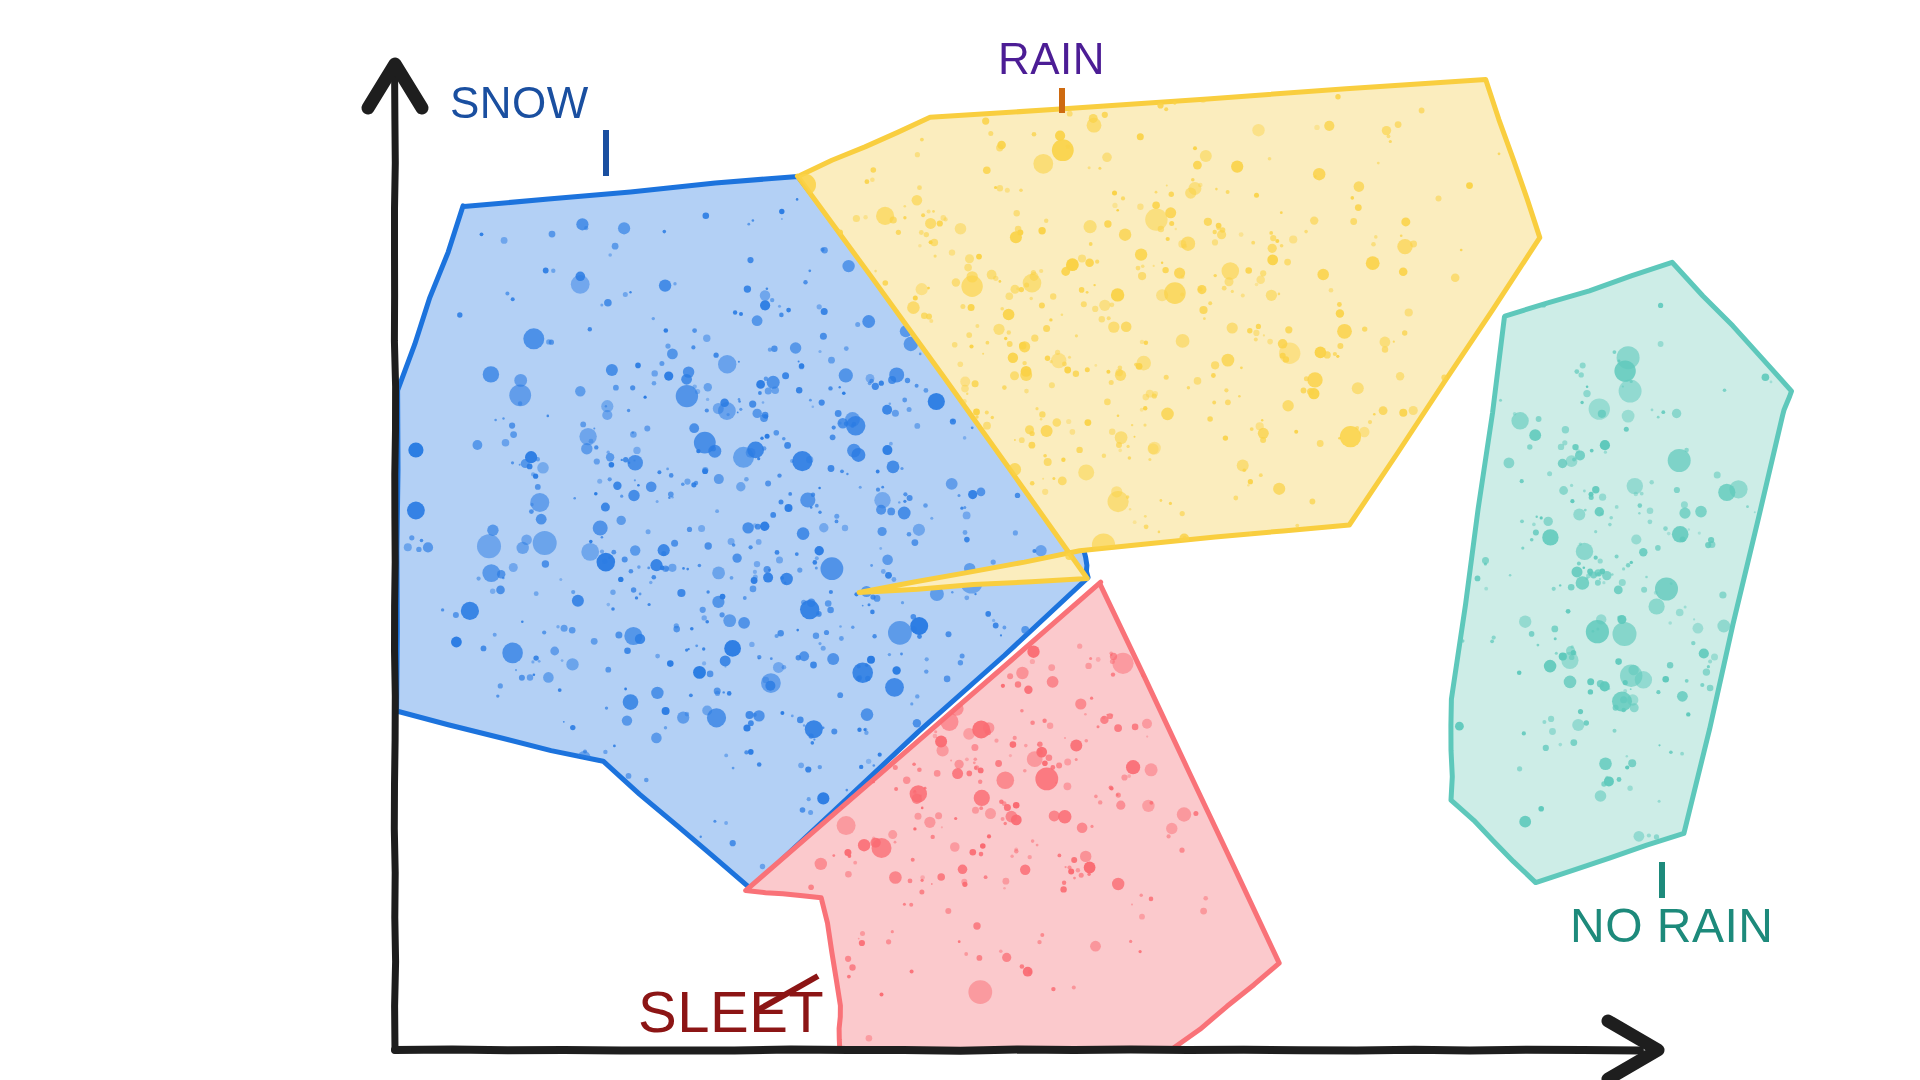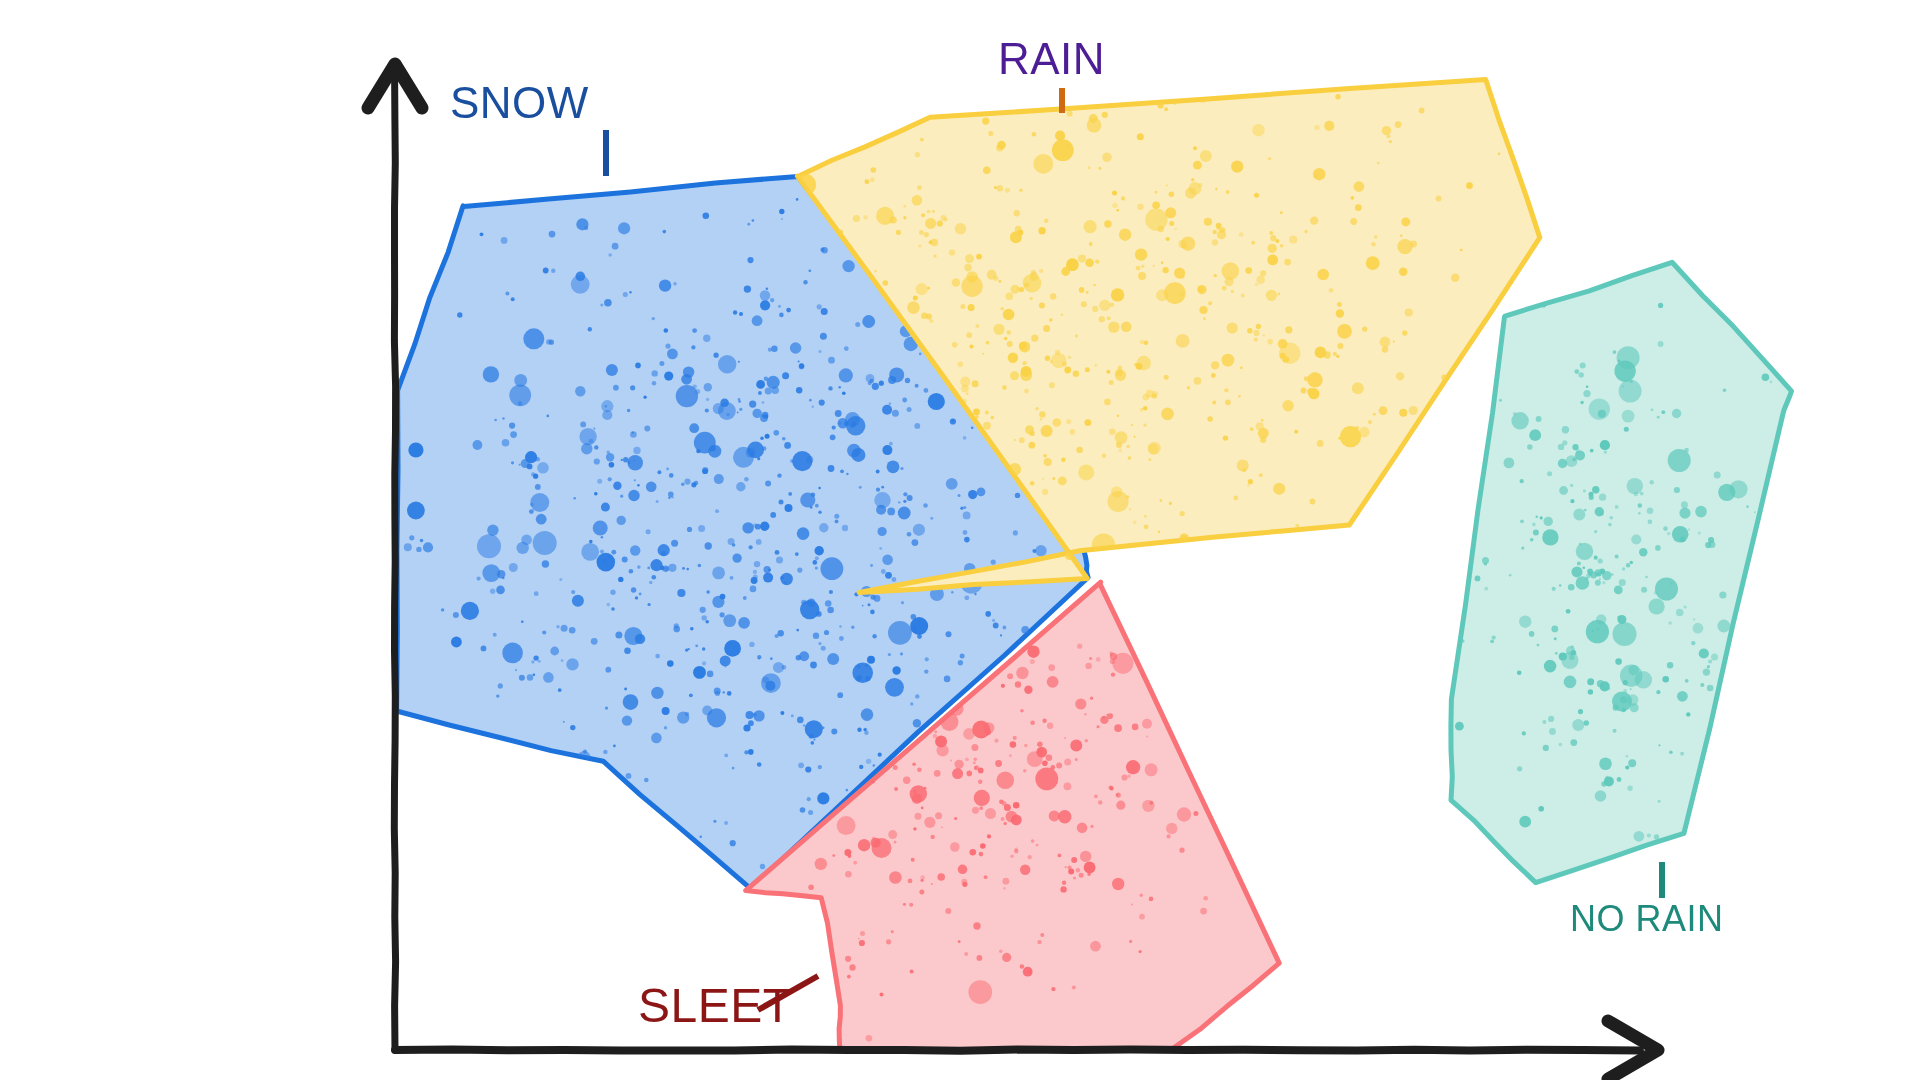--- a/index.html
+++ b/index.html
@@ -2,22 +2,22 @@
 <html><head>
 <meta charset="utf-8">
 <style>
   html,body{margin:0;padding:0;background:#ffffff;}
   body{width:1920px;height:1080px;overflow:hidden;font-family:"Liberation Sans",sans-serif;}
   #stage{position:relative;width:1920px;height:1036px;background:#fff;margin-left:40px;}
   #stage svg{position:absolute;left:0;top:0;}
   .lbl{position:absolute;white-space:nowrap;font-family:"Liberation Sans",sans-serif;font-weight:400;letter-spacing:.5px;}
   #label-snow{left:410px;top:78px;font-size:44px;color:#1A4FA0;}
   #label-rain{left:958px;top:34px;font-size:44px;color:#4c1d95;}
-  #label-sleet{left:598px;top:978px;font-size:48px;color:#8C1515;}
-  #label-norain{left:1530px;top:898px;font-size:36px;color:#1D8A7B;}
+  #label-sleet{left:598px;top:978px;font-size:58px;color:#8C1515;}
+  #label-norain{left:1530px;top:898px;font-size:48px;color:#1D8A7B;}
 </style>
 </head>
 <body>
 
 <div id="stage">
 
   <svg id="plot" width="1920" height="1080" viewBox="0 0 1920 1080">
 
     <g id="g-snow">
         <defs>

